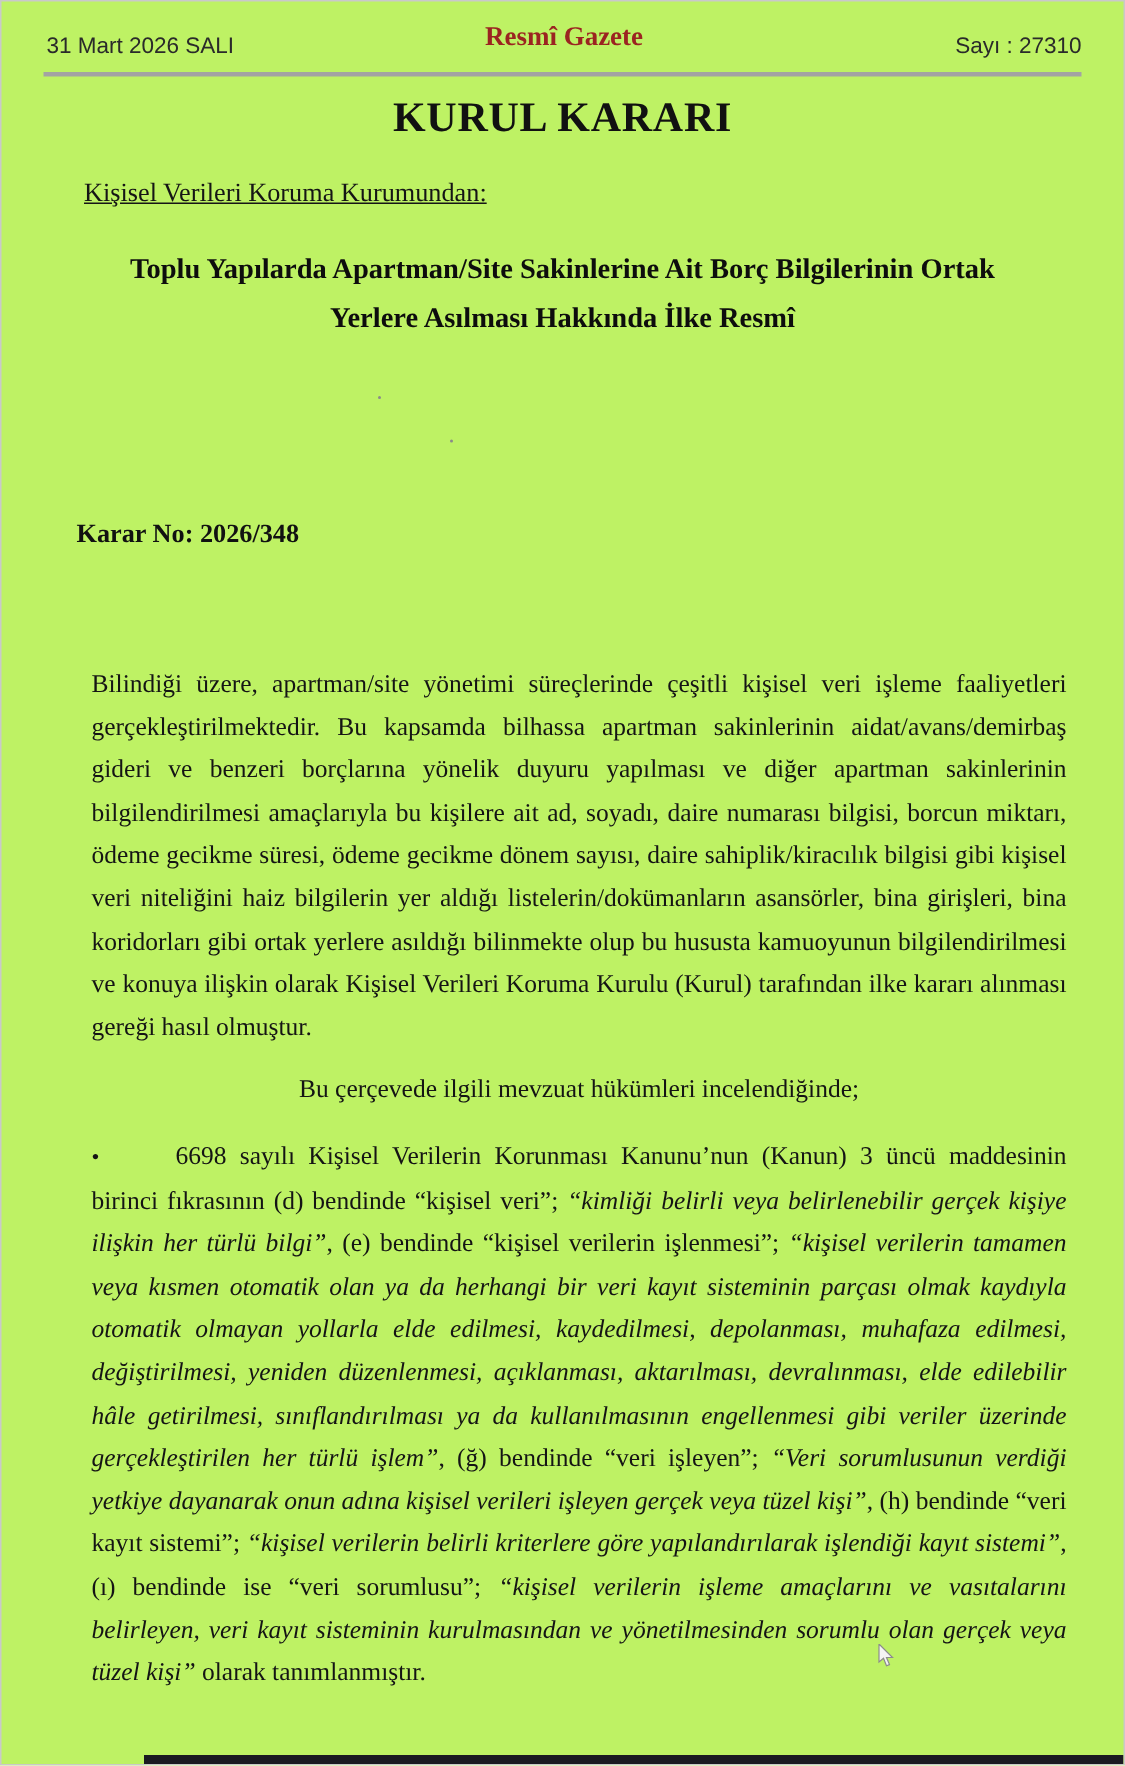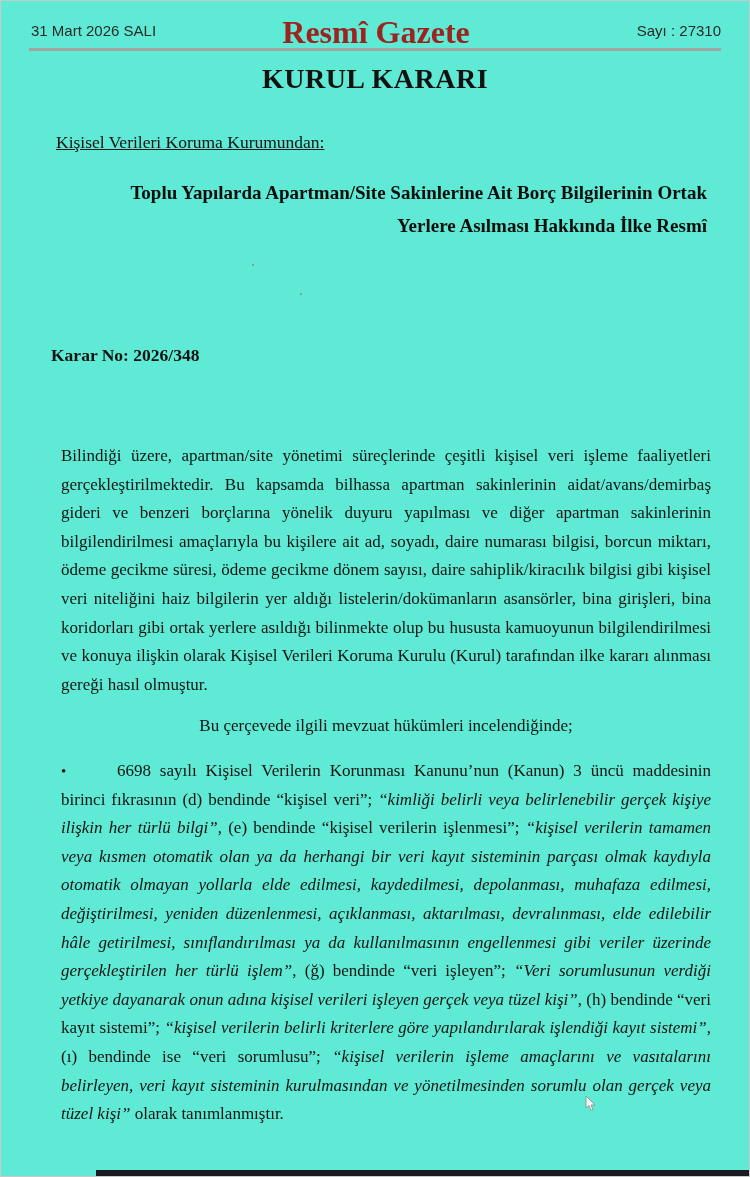--- a/index.html
+++ b/index.html
@@ -1,66 +1,65 @@
 <!DOCTYPE html>
 <html><head>
 <meta charset="utf-8">
 <style>
   html, body { margin:0; padding:0; background:#ffffff; }
   .page {
     position:relative;
     width:750px; height:1177px;
-    background:#5eead4;
+    background:#bef264;
     border:1px solid #c9c9c9;
     box-sizing:border-box;
     font-family:"Liberation Serif", serif;
     color:#111111;
     overflow:hidden;
   }
 
   
   .header { position:absolute; top:13px; left:30px; right:28px; height:34px; }
   .header-date {
     position:absolute; left:0; top:8px;
     font-family:"Liberation Sans", sans-serif;
     font-size:15px; color:#2a2a2a;
   }
   .masthead {
     position:absolute; left:0; right:0; top:0;
     text-align:center;
     font-family:"Liberation Serif", serif;
-    font-size:32px; font-weight:bold;
+    font-size:18px; font-weight:bold;
   }
   .issue-no {
     position:absolute; right:0; top:8px;
     font-family:"Liberation Sans", sans-serif;
     font-size:15px; color:#2a2a2a;
   }
   .divider {
     position:absolute; top:47px; left:28px; right:28px;
     height:3px; background:#a3a3a3;
   }
 
   
   .kind-heading {
     position:absolute; top:62px; left:0; right:0;
     text-align:center;
     font-size:28px; font-weight:bold; letter-spacing:0.5px;
   }
   .authority {
-    position:absolute; top:131px; left:55px;
+    position:absolute; top:117px; left:55px;
     font-size:17.5px; text-decoration:underline;
     color:#151515;
   }
   .doc-title {
     position:absolute; top:162px; left:42px; right:42px;
-    text-align:right; font-weight:bold;
+    text-align:center; font-weight:bold;
     font-size:19px; line-height:33px;
     color:#0d0d0d;
-    margin-top:13px;
   }
   .decision-row {
     position:absolute; top:344px; left:50px; right:28px;
     display:flex; justify-content:space-between;
     font-weight:bold; font-size:17.5px;flex-direction:column;
   }
 
   
   .body-text {
     position:absolute; left:50px; right:28px;

